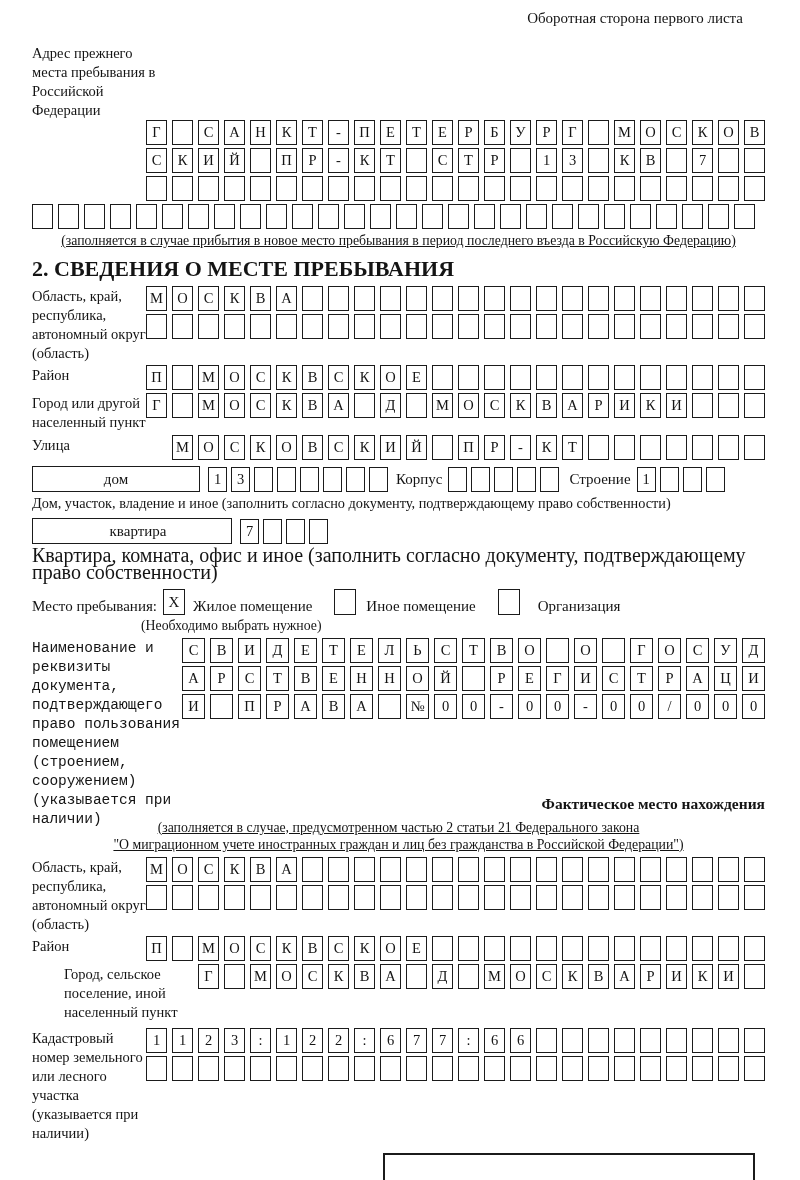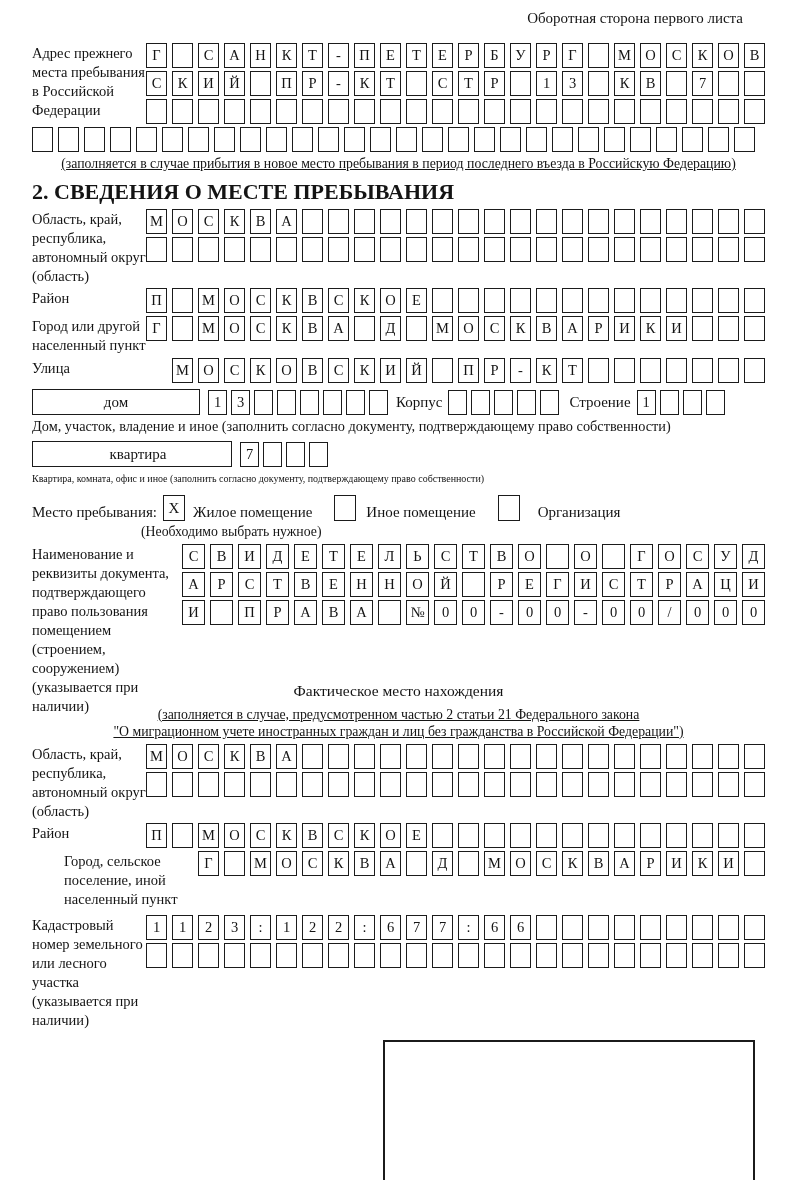--- a/index.html
+++ b/index.html
@@ -24,27 +24,27 @@
   .cellrow.sm { gap:4px; }
   .cellrow.sm .cell { width:19px; }
   .cellrow.wide { gap:5px; }
   .cellrow.wide .cell { width:23px; }
 
   .field { display:flex; align-items:flex-start; }
   .field .label { font-size:14.5px; line-height:19px; padding-top:1px; }
   .grids { margin-left:auto; display:flex; flex-direction:column; gap:3px; }
 
   .w135 { width:135px; } .w120 { width:120px; } .w140 { width:140px; }
-  .w200 { width:200px; } .w180 { width:180px;margin-left:32px; } .w160 { width:160px; }
+  .w200 { width:200px;font-family:Liberation Mono, monospace; } .w180 { width:180px;margin-left:32px; } .w160 { width:160px; }
 
   .note { font-size:13.8px; line-height:17px; }
   .center { text-align:center;text-decoration:underline; }
 
   .sec-title { text-align:left; font-weight:bold; font-size:22px; margin-top:7px; }
-  .sub-title { text-align:center; font-weight:normal; font-size:15.5px; }
+  .sub-title { text-align:right; font-weight:bold; font-size:15.5px; }
 
   .longbox {
     box-sizing:border-box; height:26px; border:1.7px solid #1b1b1b;
     display:flex; align-items:center; justify-content:center; font-size:15px;
     flex:0 0 auto;
   }
   .houserow { display:flex; align-items:center; }
   .inline-label { font-size:15px; flex:0 0 auto; }
 
   .stayrow { display:flex; align-items:flex-end; font-size:15px; }
@@ -66,21 +66,21 @@
 
   .choosenote { margin-left:109px; margin-top:2px; }
 </style>
 </head>
 <body>
 
 <div class="page">
 
   <div class="corner">Оборотная сторона первого листа</div>
 
-  <div class="field" style="margin-top:16px;">
+  <div class="field" style="margin-top:16px;flex-direction:column;">
     <div class="label w135">Адрес прежнего места пребывания в Российской Федерации</div>
     <div class="grids">
       <div class="cellrow">
           <span class="cell">Г</span>
           <span class="cell"></span>
           <span class="cell">С</span>
           <span class="cell">А</span>
           <span class="cell">Н</span>
           <span class="cell">К</span>
           <span class="cell">Т</span>
@@ -375,21 +375,21 @@
 
   <div class="houserow mt6">
     <div class="longbox" style="width:200px;padding-left:12px;">квартира</div>
     <div class="cellrow sm ml8">
         <span class="cell">7</span>
         <span class="cell"></span>
         <span class="cell"></span>
         <span class="cell"></span>
       </div>
   </div>
-  <div class="note mt3" style="font-size:10px;">Квартира, комната, офис и иное (заполнить согласно документу, подтверждающему право собственности)</div>
+  <div class="note mt3" style="font-size:20px;">Квартира, комната, офис и иное (заполнить согласно документу, подтверждающему право собственности)</div>
 
   <div class="stayrow mt8">
     <span>Место пребывания:</span>
     <span class="checkbox ml6">X</span>
     <span class="ml8">Жилое помещение</span>
     <span class="checkbox ml22"></span>
     <span class="ml10">Иное помещение</span>
     <span class="checkbox ml22"></span>
     <span class="ml18">Организация</span>
   </div>

